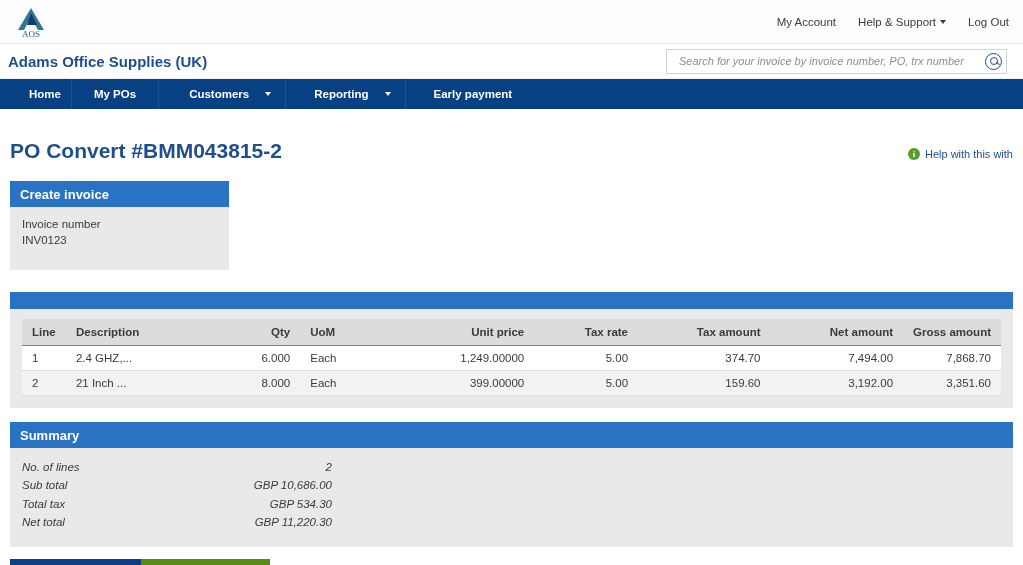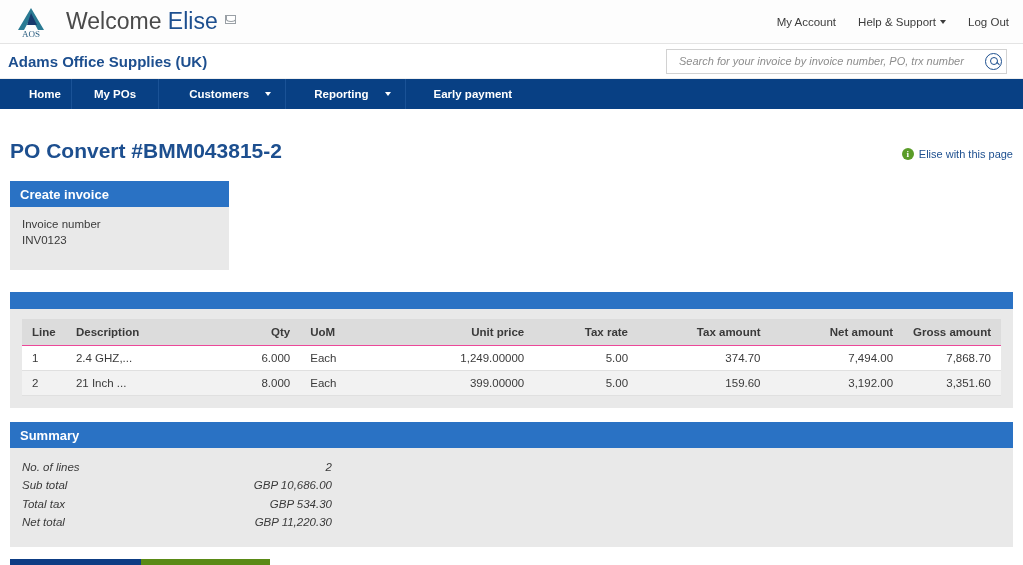--- a/index.html
+++ b/index.html
@@ -316,23 +316,20 @@
 <body>
 
 <div class="topbar">
   <div class="logo-wrap">
     <svg class="logo-mark" width="34" height="32" viewBox="0 0 34 32">
       <path d="M17 2 L30 24 L24 24 L17 11 L10 24 L4 24 Z" fill="#2a7a93"></path>
       <path d="M17 7 L23 19 L17 19 L13 19 Z" fill="#173a6d"></path>
       <text x="17" y="31" font-family="Liberation Serif, serif" font-size="9" fill="#2a5d80" text-anchor="middle">AOS</text>
     </svg>
   </div>
-  <div class="welcome">
-    <span>Welcome </span><b>Elise</b><span class="mail-icon"></span>
-  </div>
   <div class="topbar-right">
     <a><span>My Account</span></a>
     <a><span>Help &amp; Support</span><i class="caret-dn"></i></a>
     <a><span>Log Out</span></a>
   </div>
 </div>
 
 <div class="companybar">
   <div class="company-name">Adams Office Supplies (UK)</div>
   <div class="search-box">
@@ -360,21 +357,21 @@
     <span>Early payment</span>
   </div>
 </div>
 
 <div class="page">
 
   <div class="page-head">
     <div class="page-title">PO Convert #BMM043815-2</div>
     <div class="help-link">
       <span class="help-ico">i</span>
-      <span>Elise with this page</span>
+      <span>Help with this with</span>
     </div>
   </div>
 
   <div class="panel create-invoice">
     <div class="panel-head">Create invoice</div>
     <div class="panel-body">
       <div>Invoice number</div>
       <div>INV0123</div>
     </div>
   </div>

